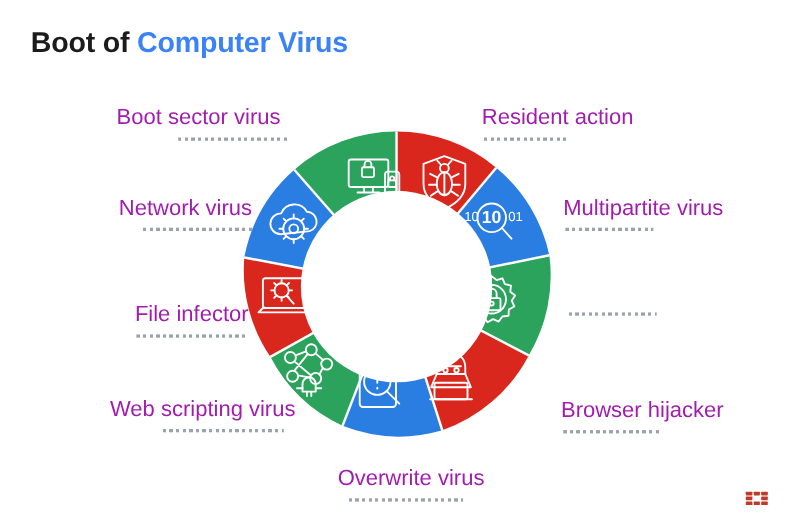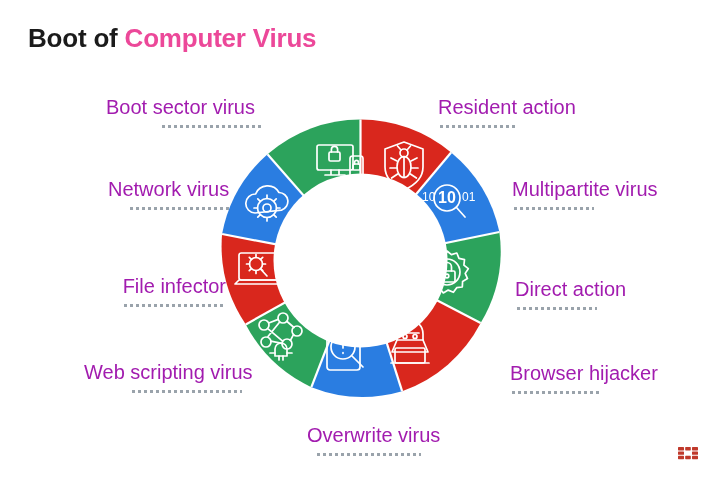--- a/index.html
+++ b/index.html
@@ -19,21 +19,21 @@
   #title {
     position: absolute;
     left: 28px;
     top: 23px;
     font-size: 26px;
     font-weight: bold;
     letter-spacing: -0.2px;
     white-space: nowrap;
   }
   #title .t-black { color: #1b1b1b; }
-  #title .t-red   { color: #ec4899; }
+  #title .t-red   { color: #3b82f6; }
 
   
   #donut-wrap {
     position: absolute;
     left: 219px;
     top: 119px;
     width: 283px;
     height: 283px;
   }
   #donut-svg { display: block; }
@@ -60,21 +60,21 @@
   .label.right .rule { margin-left: 2px; }
   .label.left  .rule { margin-left: auto; margin-right: 2px; }
 
   
   #lbl-boot      { left: 106px; top: 96px;  }
   #lbl-boot .rule      { width: 100px; margin-left: 56px; }
   #lbl-network   { left: 108px; top: 178px; }
   #lbl-network .rule   { width: 100px; margin-left: 22px; }
   #lbl-file      { left: 100px; top: 275px; text-align: right; }
   #lbl-file .rule      { width: 100px; margin-left: 24px; }
-  #lbl-webscript { left: 84px;  top: 361px; }
+  #lbl-webscript { left: 100px;  top: 361px; }
   #lbl-webscript .rule { width: 110px; margin-left: 48px; }
   #lbl-overwrite { left: 307px; top: 424px; }
   #lbl-overwrite .rule { width: 104px; margin-left: 10px; }
   #lbl-resident  { left: 438px; top: 96px;  }
   #lbl-resident .rule  { width: 78px; }
   #lbl-multi     { left: 512px; top: 178px; }
   #lbl-multi .rule     { width: 80px; }
   #lbl-direct    { left: 515px; top: 278px; }
   #lbl-direct .rule    { width: 80px; }
   #lbl-browser   { left: 510px; top: 362px; }
@@ -255,21 +255,20 @@
   <span class="txt">Resident action</span>
   <span class="rule"></span>
 </div>
 
 <div class="label right" id="lbl-multi">
   <span class="txt">Multipartite virus</span>
   <span class="rule"></span>
 </div>
 
 <div class="label right" id="lbl-direct">
-  <span class="txt">Direct action</span>
   <span class="rule"></span>
 </div>
 
 <div class="label right" id="lbl-browser">
   <span class="txt">Browser hijacker</span>
   <span class="rule"></span>
 </div>
 
 <div id="logo">
   <svg width="22" height="22" viewBox="0 0 22 22">

